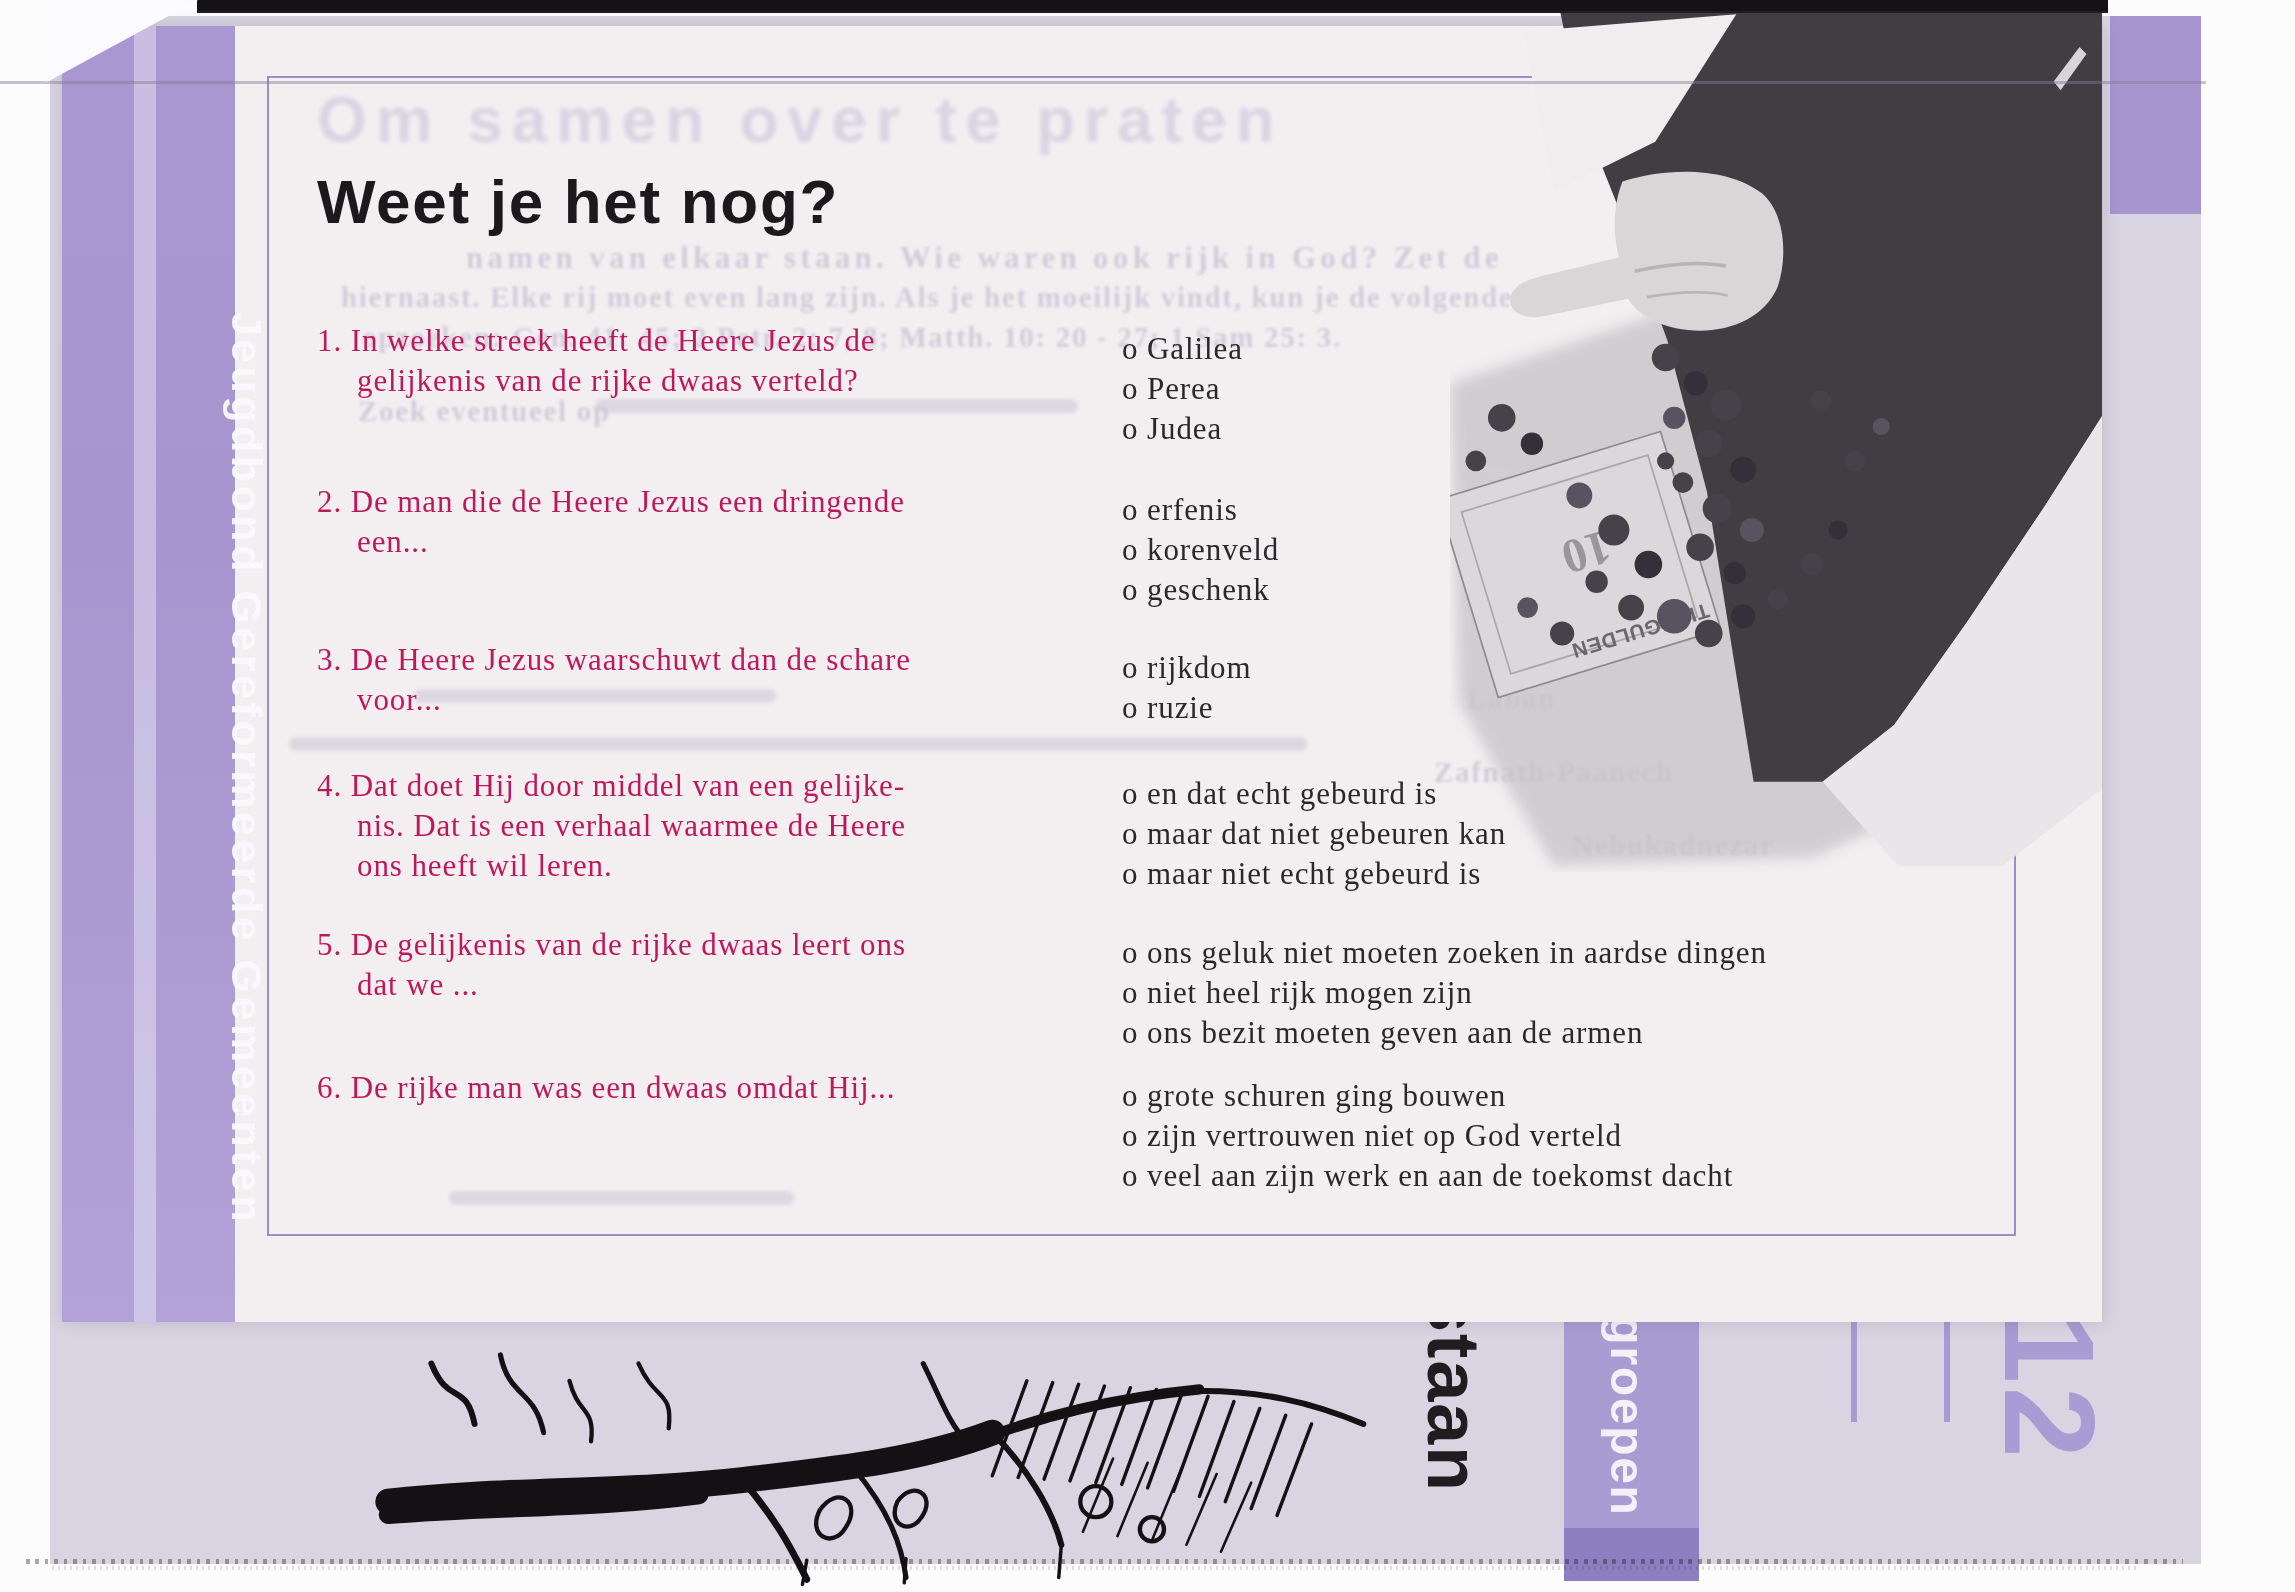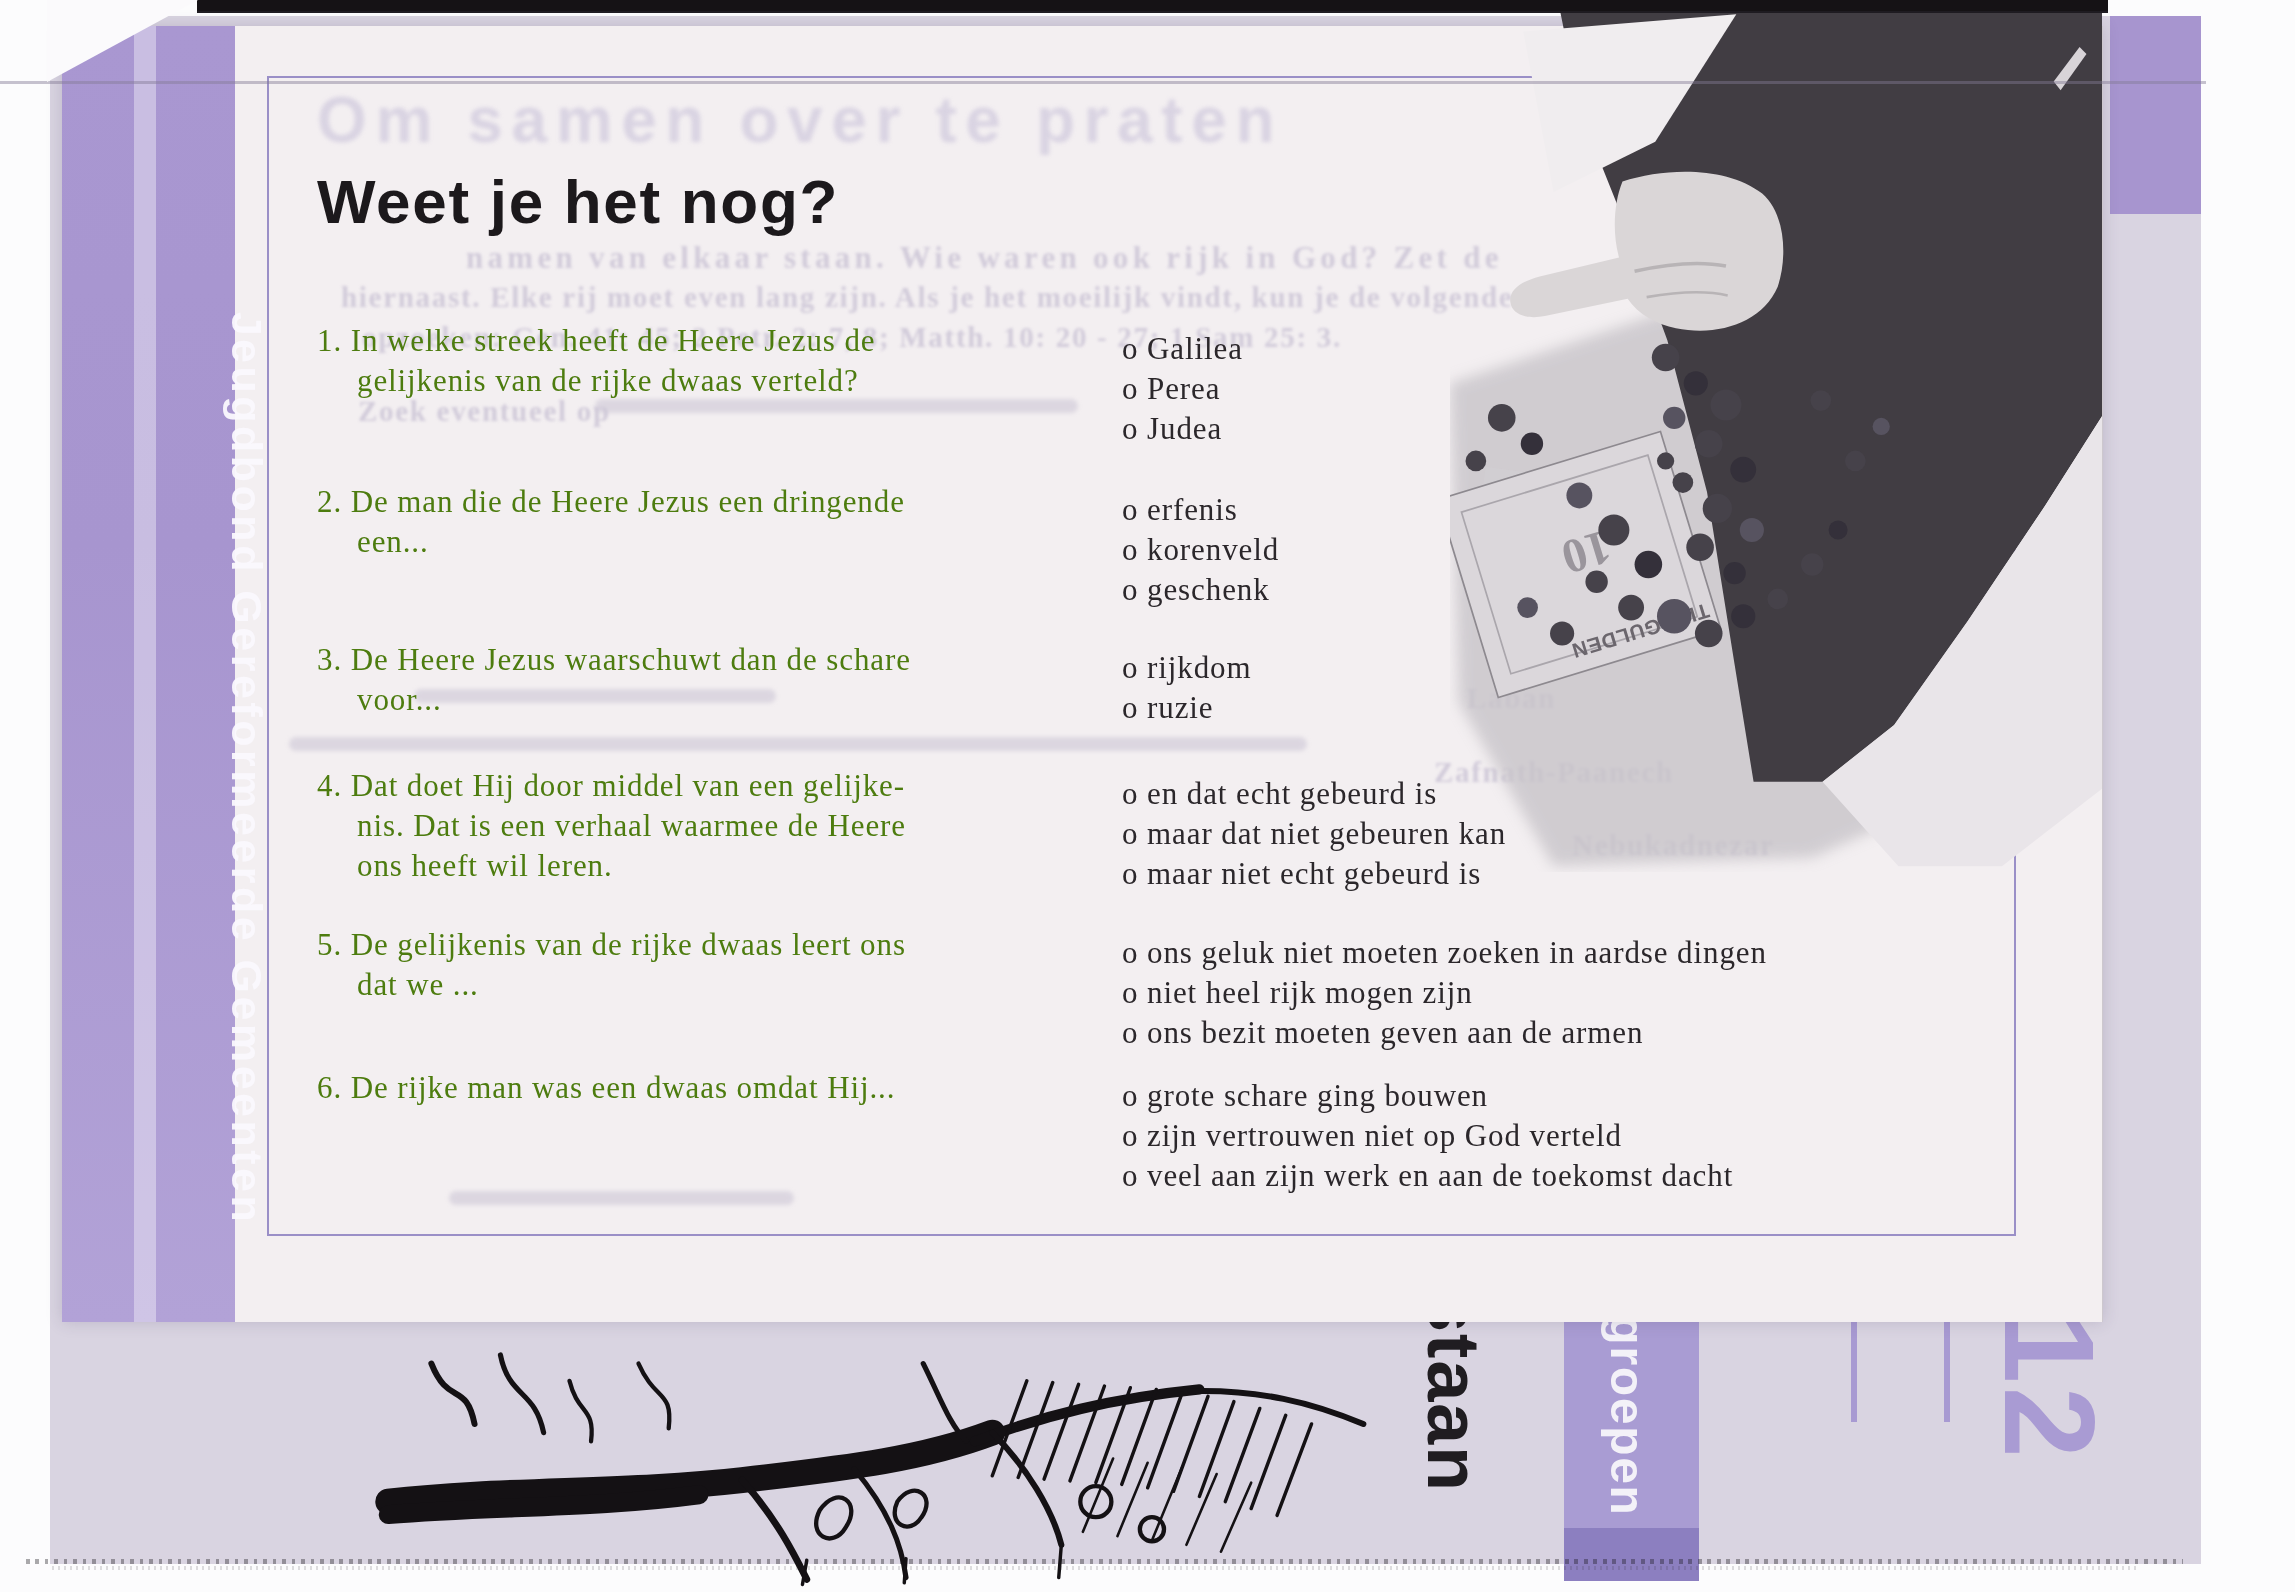--- a/index.html
+++ b/index.html
@@ -45,21 +45,21 @@
   .ghost{position:absolute;color:#c9c2d4;filter:blur(1.4px);opacity:.8;font-weight:bold;white-space:nowrap;}
   .ghost-title{left:255px;top:57px;font-family:"Liberation Sans","DejaVu Sans",sans-serif;
                font-size:64px;letter-spacing:8.6px;color:#d5cfe0;filter:blur(1.9px);opacity:.85;}
   .gbar{position:absolute;height:14px;background:#cdc7d6;filter:blur(2.2px);opacity:.6;border-radius:7px;}
   
   .title{position:absolute;left:255px;top:140px;margin:0;color:#1c191c;
          font-family:"Liberation Sans","DejaVu Sans",sans-serif;font-size:62px;letter-spacing:1.7px;}
   #questions{position:absolute;left:0;top:0;width:100%;height:100%;}
   .q{position:absolute;left:0;width:1950px;}
   .qt{position:absolute;left:255px;top:0;width:794px;font-size:31px;line-height:40px;
-      letter-spacing:0.9px;color:#4d7c0f;}
+      letter-spacing:0.9px;color:#be185d;}
   .ql{padding-left:40px;}
   .ql.first{padding-left:0;}
   .qo{position:absolute;left:1060px;top:8px;width:889px;font-size:31px;line-height:40px;
       letter-spacing:0.9px;color:#2b272b;}
 </style>
 </head>
 <body>
 
 <div class="canvas">
 
@@ -201,21 +201,21 @@
             <div>o ons geluk niet moeten zoeken in aardse dingen</div>
             <div>o niet heel rijk mogen zijn</div>
             <div>o ons bezit moeten geven aan de armen</div>
           </div>
         </div>
         <div class="q" style="top: 1042px;">
           <div class="qt">
             <div class="ql first">6. De rijke man was een dwaas omdat Hij...</div>
           </div>
           <div class="qo">
-            <div>o grote schare ging bouwen</div>
+            <div>o grote schuren ging bouwen</div>
             <div>o zijn vertrouwen niet op God verteld</div>
             <div>o veel aan zijn werk en aan de toekomst dacht</div>
           </div>
         </div>
       </div>
   </div>
 
   <svg style="position:absolute;left:1450px;top:12px;" width="652" height="860" viewBox="0 0 756 996">
     <defs>
         <filter id="soft" x="-20%" y="-20%" width="140%" height="140%">

